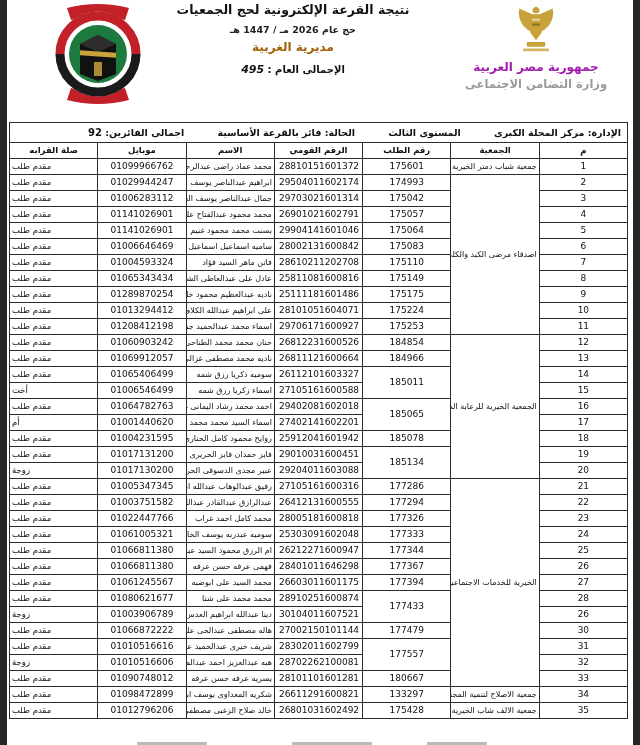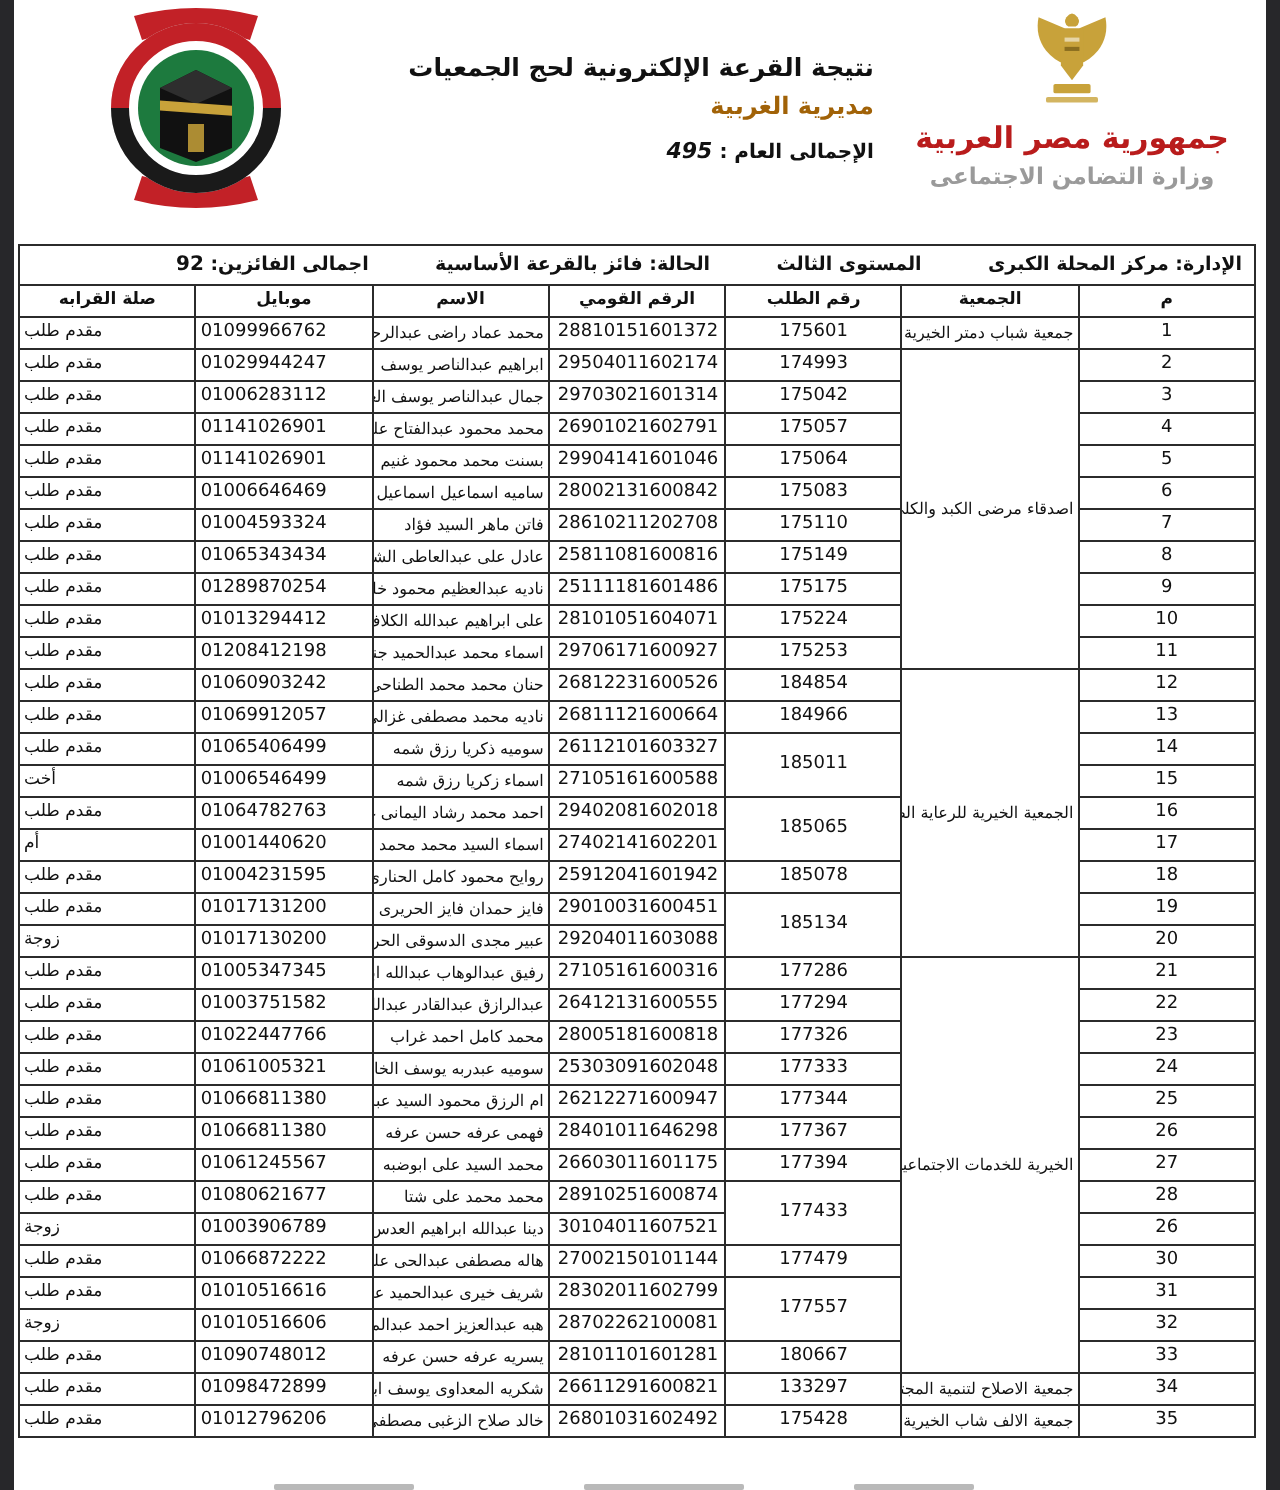--- a/index.html
+++ b/index.html
@@ -6,44 +6,44 @@
   body{
     width:640px;height:745px;position:relative;overflow:hidden;
     background:#27272a;
     font-family:"DejaVu Sans","Liberation Sans",sans-serif;
   }
   .page{position:absolute;left:7px;right:7px;top:0;bottom:0;background:#ffffff;}
   
   .header{position:relative;height:122px;}
   .gov-block{position:absolute;top:3px;right:8px;width:178px;text-align:center;}
   .eagle{display:inline-block;}
-  .country{font-size:15px;font-weight:bold;color:#b91c1c;margin-top:1px;}
+  .country{font-size:12px;font-weight:bold;color:#a21caf;margin-top:1px;}
   .ministry-name{font-size:11.5px;font-weight:bold;color:#9a9a9a;margin-top:3px;letter-spacing:.5px;}
-  .title-block{position:absolute;top:26px;right:196px;width:288px;direction:rtl;}
+  .title-block{position:absolute;top:2px;right:196px;width:288px;text-align:center;direction:rtl;}
   .doc-title{font-size:12.5px;font-weight:bold;color:#111;}
   .doc-subtitle{font-size:9.5px;font-weight:bold;color:#222;margin-top:7px;}
   .doc-directorate{font-size:12px;font-weight:bold;color:#a16207;margin-top:5px;}
   .doc-total{font-size:10px;font-weight:bold;color:#111;margin-top:9px;}
   .doc-total b{font-size:11px;font-style:italic;}
   .hajj-logo{position:absolute;top:2px;left:40px;width:102px;height:104px;}
   
   .table-wrap{position:absolute;top:122px;left:2px;right:5px;bottom:6px;overflow:hidden;}
   table{border-collapse:collapse;table-layout:fixed;width:619px;direction:rtl;}
   td,th{border:1px solid #2b2b2b;padding:0 2px;white-space:nowrap;overflow:hidden;
         font-size:8.5px;color:#111;height:15px;line-height:15px;}
   tr.info-row td{height:19px;line-height:19px;border-bottom:1px solid #2b2b2b;}
   .info-flex{display:flex;direction:rtl;justify-content:space-between;align-items:center;
              font-weight:bold;font-size:9.5px;padding:0 4px 0 76px;}
   .info-flex .val-strong{font-size:10px;text-align:right;}
   .cell-row-number{text-align:center;font-size:9px;}
   .cell-association{text-align:center;font-size:8px;}
   .cell-request-number{text-align:center;font-size:9px;}
   .cell-national-id{text-align:center;font-size:9px;padding-left:3px;}
   .cell-name{text-align:right;font-size:8px;}
-  .cell-mobile{text-align:left;font-size:9px;padding-left:2px;}
+  .cell-mobile{text-align:center;font-size:9px;padding-left:2px;}
   .cell-relation{text-align:left;font-size:8.5px;}
   
   .footer-clip{position:absolute;left:0;right:0;bottom:0;height:6px;overflow:hidden;}
   .f-smudge{position:absolute;top:3px;height:3px;background:#b9b9b9;border-radius:1px;}
 </style>
 </head>
 <body>
 
 <div class="page">
 
@@ -63,20 +63,21 @@
             <rect x="16" y="49" width="28" height="3" rx="1" opacity="0.8"></rect>
           </g>
         </svg>
       </span>
       <div class="country">جمهورية مصر العربية</div>
       <div class="ministry-name">وزارة التضامن الاجتماعى</div>
     </div>
 
     <div class="title-block">
       <div class="doc-title">نتيجة القرعة الإلكترونية لحج الجمعيات</div>
+      <div class="doc-subtitle">حج عام 2026 مـ / 1447 هـ</div>
       <div class="doc-directorate">مديرية الغربية</div>
       <div class="doc-total">
         <span>الإجمالى العام :</span>
         <b>495</b>
       </div>
     </div>
 
     <div class="hajj-logo">
       <svg width="102" height="104" viewBox="0 0 102 104">
         <path d="M20 6 Q51 -2 82 6 L78 18 Q51 10 24 18 Z" fill="#c22127"></path>

